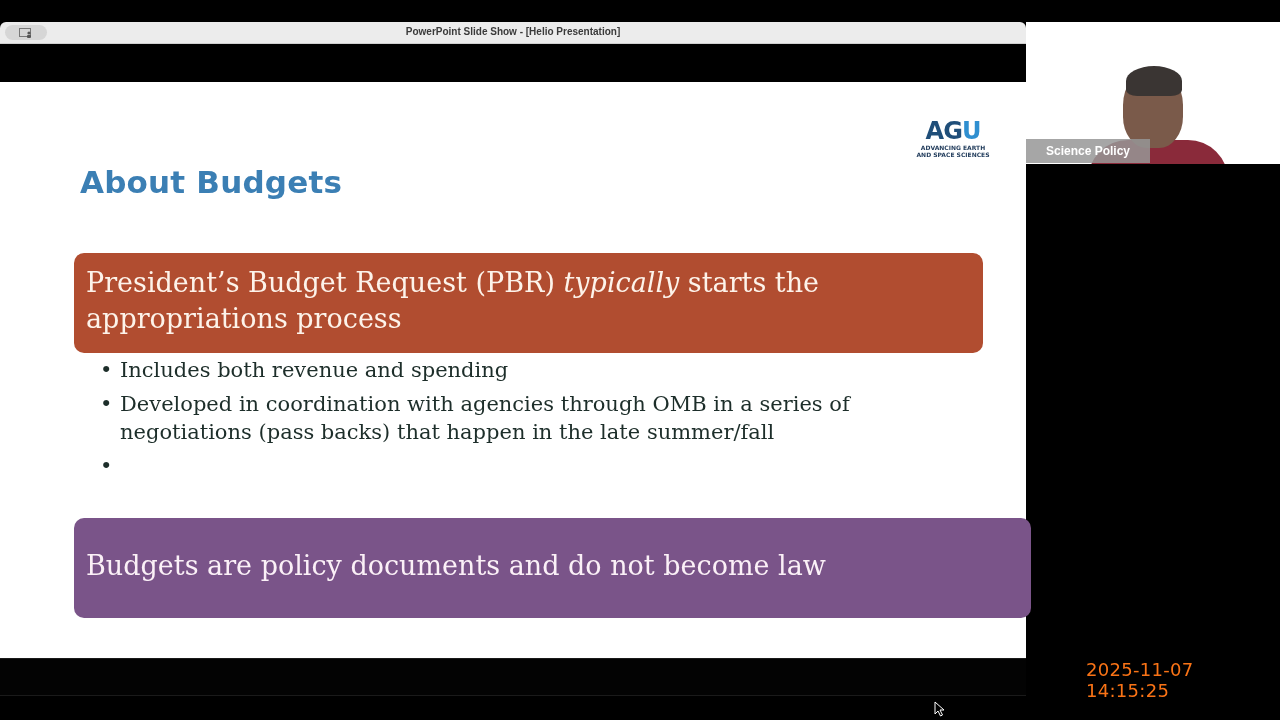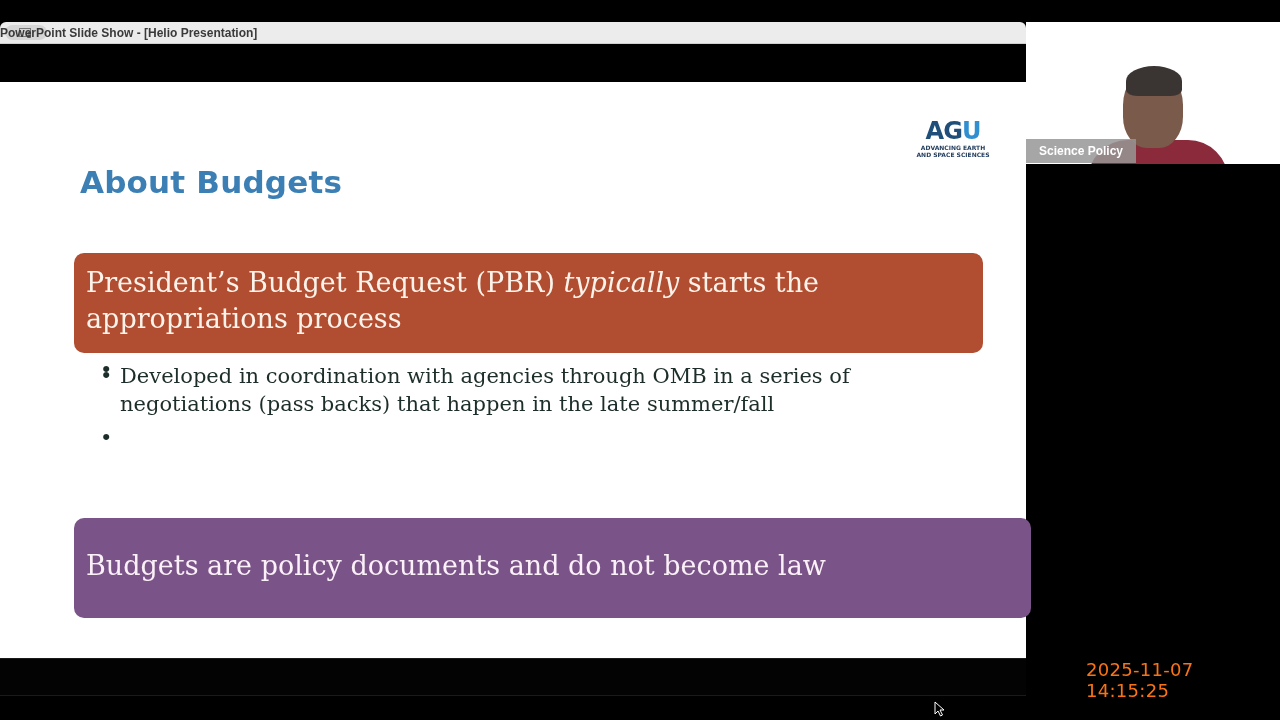--- a/index.html
+++ b/index.html
@@ -10,22 +10,22 @@
     .window {
       position: absolute; left: 0; top: 22px; width: 1026px; height: 674px;
       background: #000;
     }
     .titlebar {
       position: absolute; left: 0; top: 0; width: 1026px; height: 21px;
       background: #ececec; border-radius: 6px 6px 0 0;
       border-bottom: 1px solid #cfcfcf;
     }
     .titlebar .title {
-      position: absolute; left: 0; right: 0; top: 4px; 
-      font-size: 12px; font-weight: bold; color: #3a3a3a;
+      position: absolute; left: 0; right: 0; top: 4px; text-align: center;
+      font-size: 10px; font-weight: bold; color: #3a3a3a;
     }
     .presenter-btn {
       position: absolute; left: 5px; top: 3px; width: 42px; height: 15px;
       background: #d6d6d6; border-radius: 8px;
       display: flex; align-items: center; justify-content: center;
     }
     .slide-black-top {
       position: absolute; left: 0; top: 22px; width: 1026px; height: 38px; background: #000;
     }
     .slide {
@@ -87,21 +87,21 @@
     }
     .person-hair {
       position: absolute; left: 100px; top: 44px; width: 56px; height: 30px; border-radius: 50% 50% 20% 20%;
       background: #3a3533;
     }
     .person-body {
       position: absolute; left: 62px; top: 118px; width: 140px; height: 40px; border-radius: 40px 40px 0 0;
       background: #8a2a3a;
     }
     .video-label {
-      position: absolute; left: 0; top: 117px; height: 24px; padding: 0 13px;
+      position: absolute; left: 0; top: 117px; height: 24px; padding: 0 20px;
       background: rgba(150,150,150,0.85); color: #fff; font-size: 12px; font-weight: bold; line-height: 24px;
     }
     .timestamp {
       position: absolute; left: 1086px; top: 659px; color: #f97316;
       font-family: "DejaVu Sans", sans-serif; font-size: 18px; letter-spacing: 0.3px;
     }
   </style>
 </head>
 <body>
 
@@ -126,21 +126,21 @@
       <div class="mark"><span class="a">A</span><span class="g">G</span><span class="u">U</span></div>
       <div class="tag">ADVANCING EARTH</div>
       <div class="tag">AND SPACE SCIENCES</div>
     </div>
 
     <div class="box box-orange">
       <div class="text"><span>President’s Budget Request (PBR) </span><em>typically</em><span> starts the appropriations process</span></div>
     </div>
 
     <ul class="bullets">
-      <li><span class="dot">•</span></li>
+      <li><span class="dot">•</span><span>Includes both revenue and spending</span></li>
       <li><span class="dot">•</span><span>Developed in coordination with agencies through OMB in a series of negotiations (pass backs) that happen in the late summer/fall</span></li>
       <li><span class="dot">•</span></li>
     </ul>
 
     <div class="box box-purple">
       <div class="text">Budgets are policy documents and do not become law</div>
     </div>
 
     <svg class="cursor" style="width:12px;height:16px;" viewBox="0 0 12 16">
       <path d="M1 1 L1 13 L4 10 L6.5 15 L8.5 14 L6 9 L10 9 Z" fill="#000" stroke="#fff" stroke-width="1"></path>

